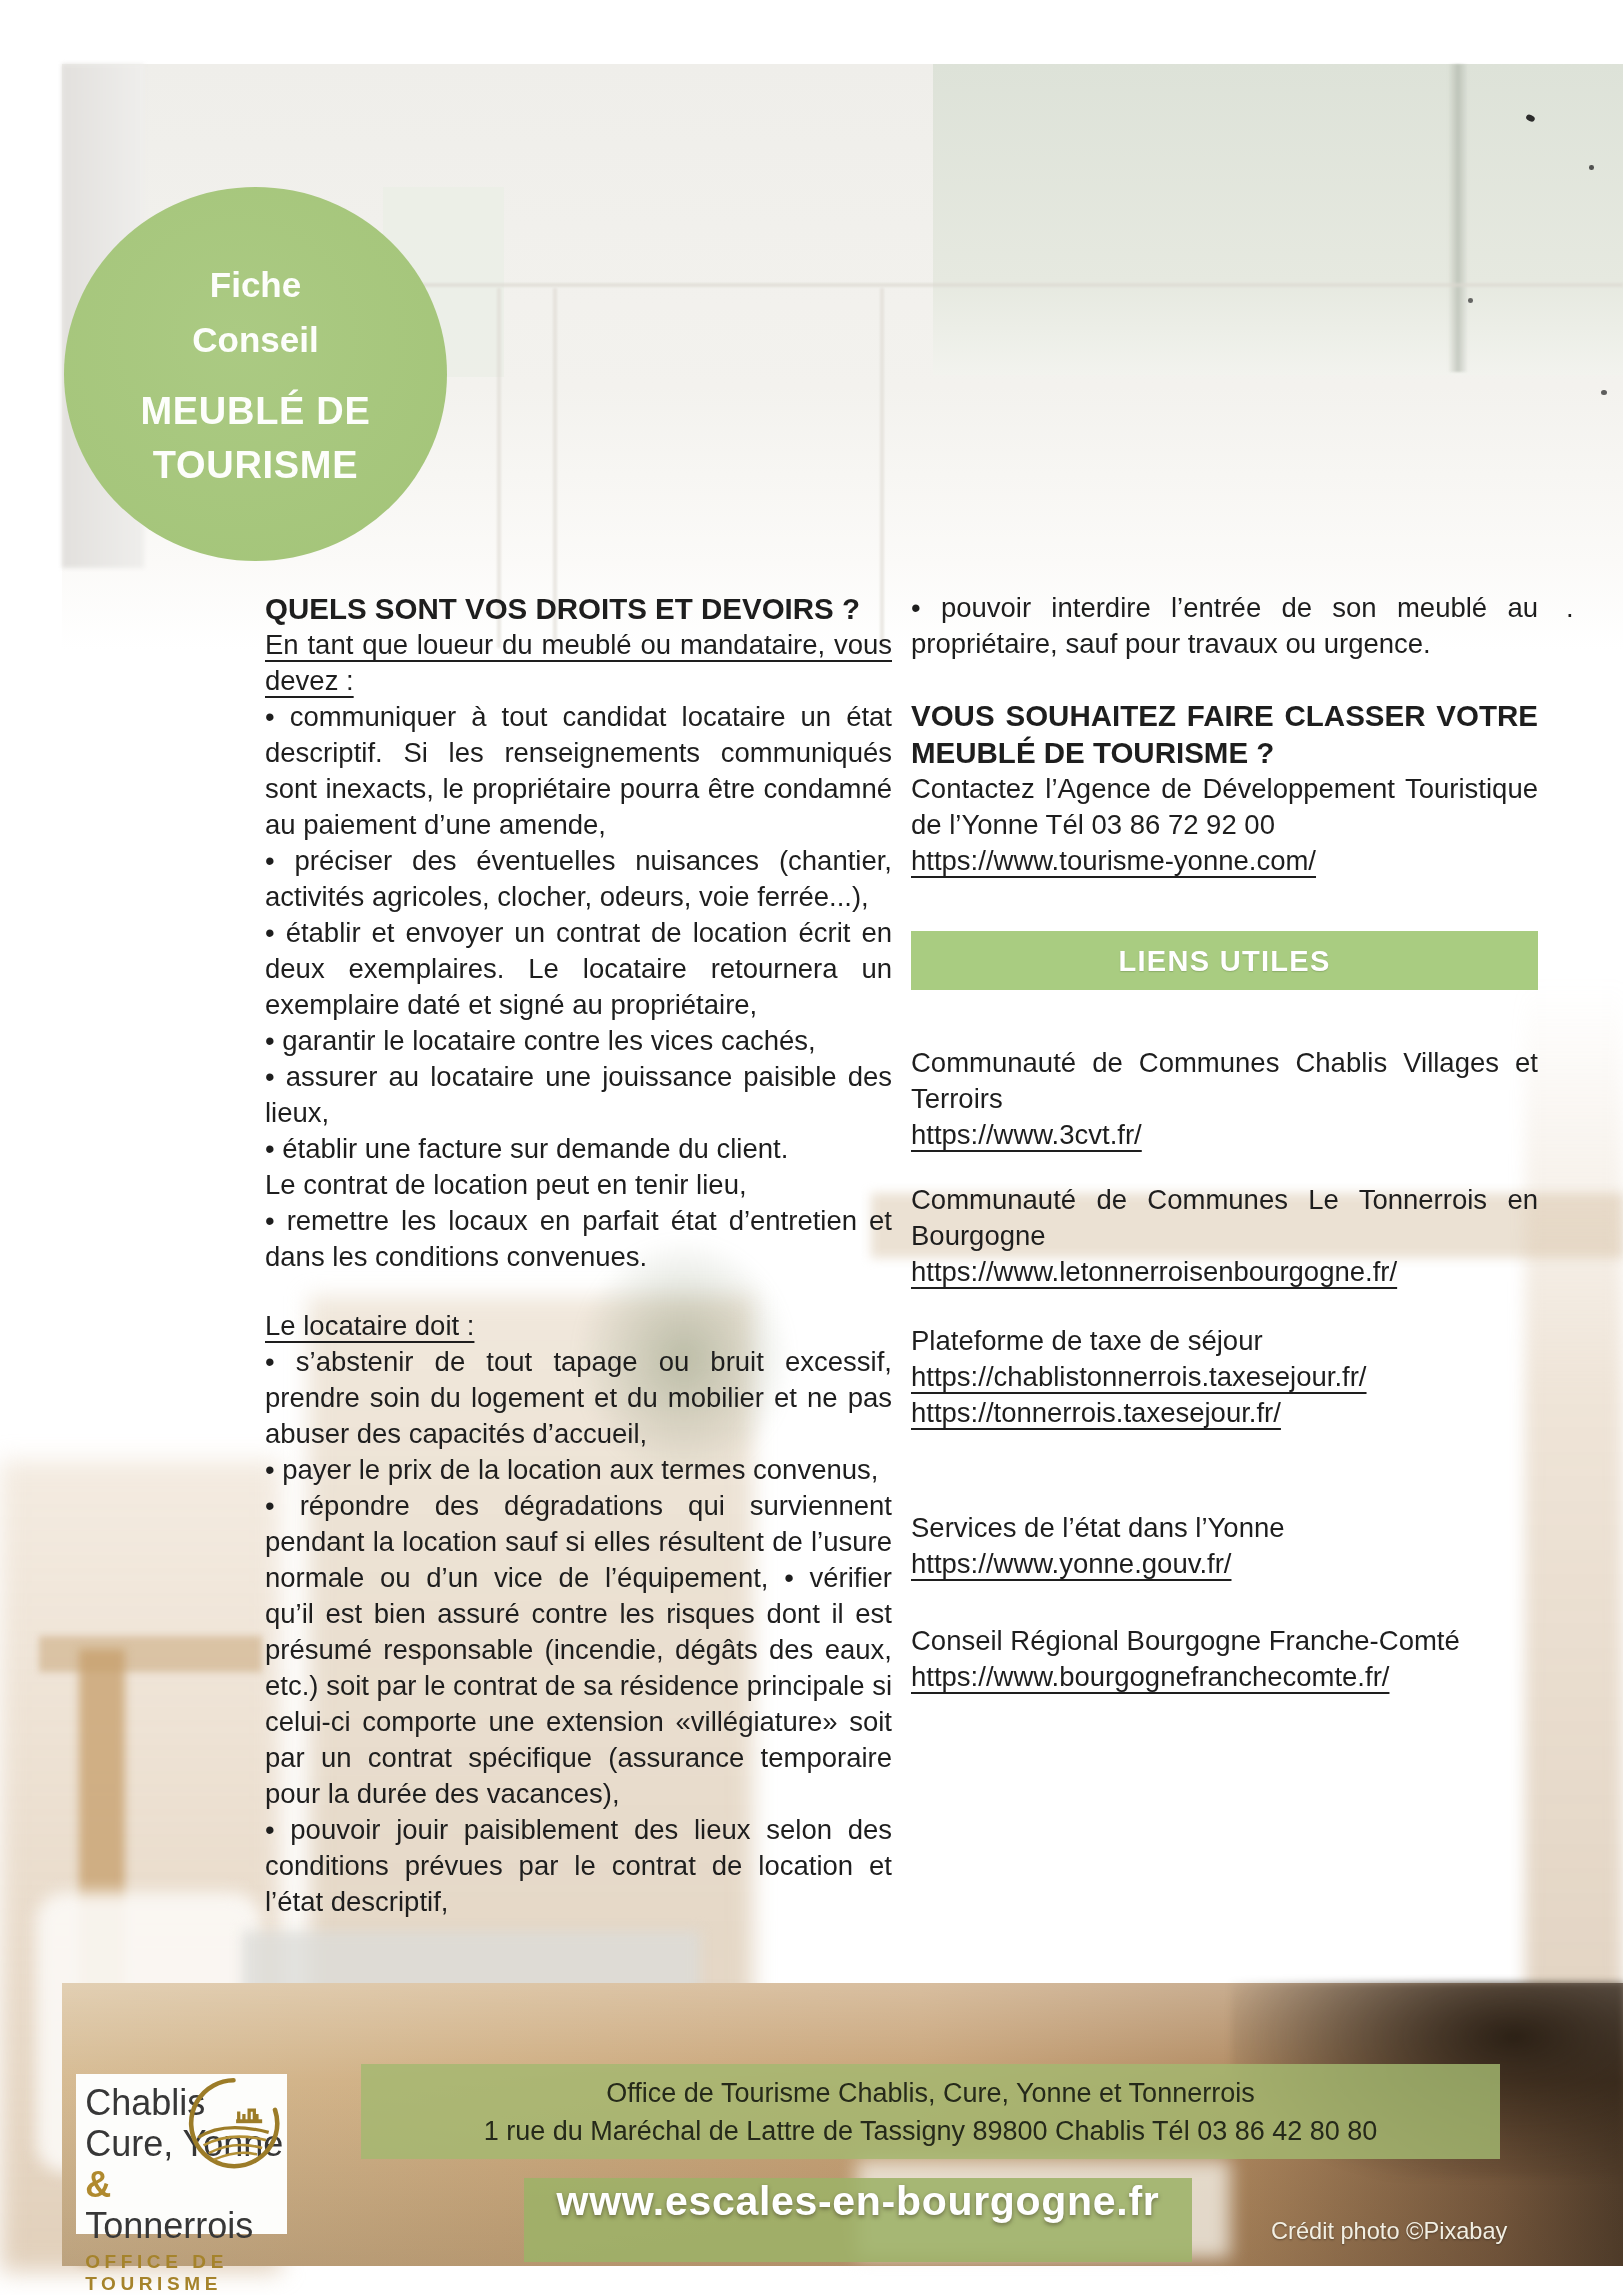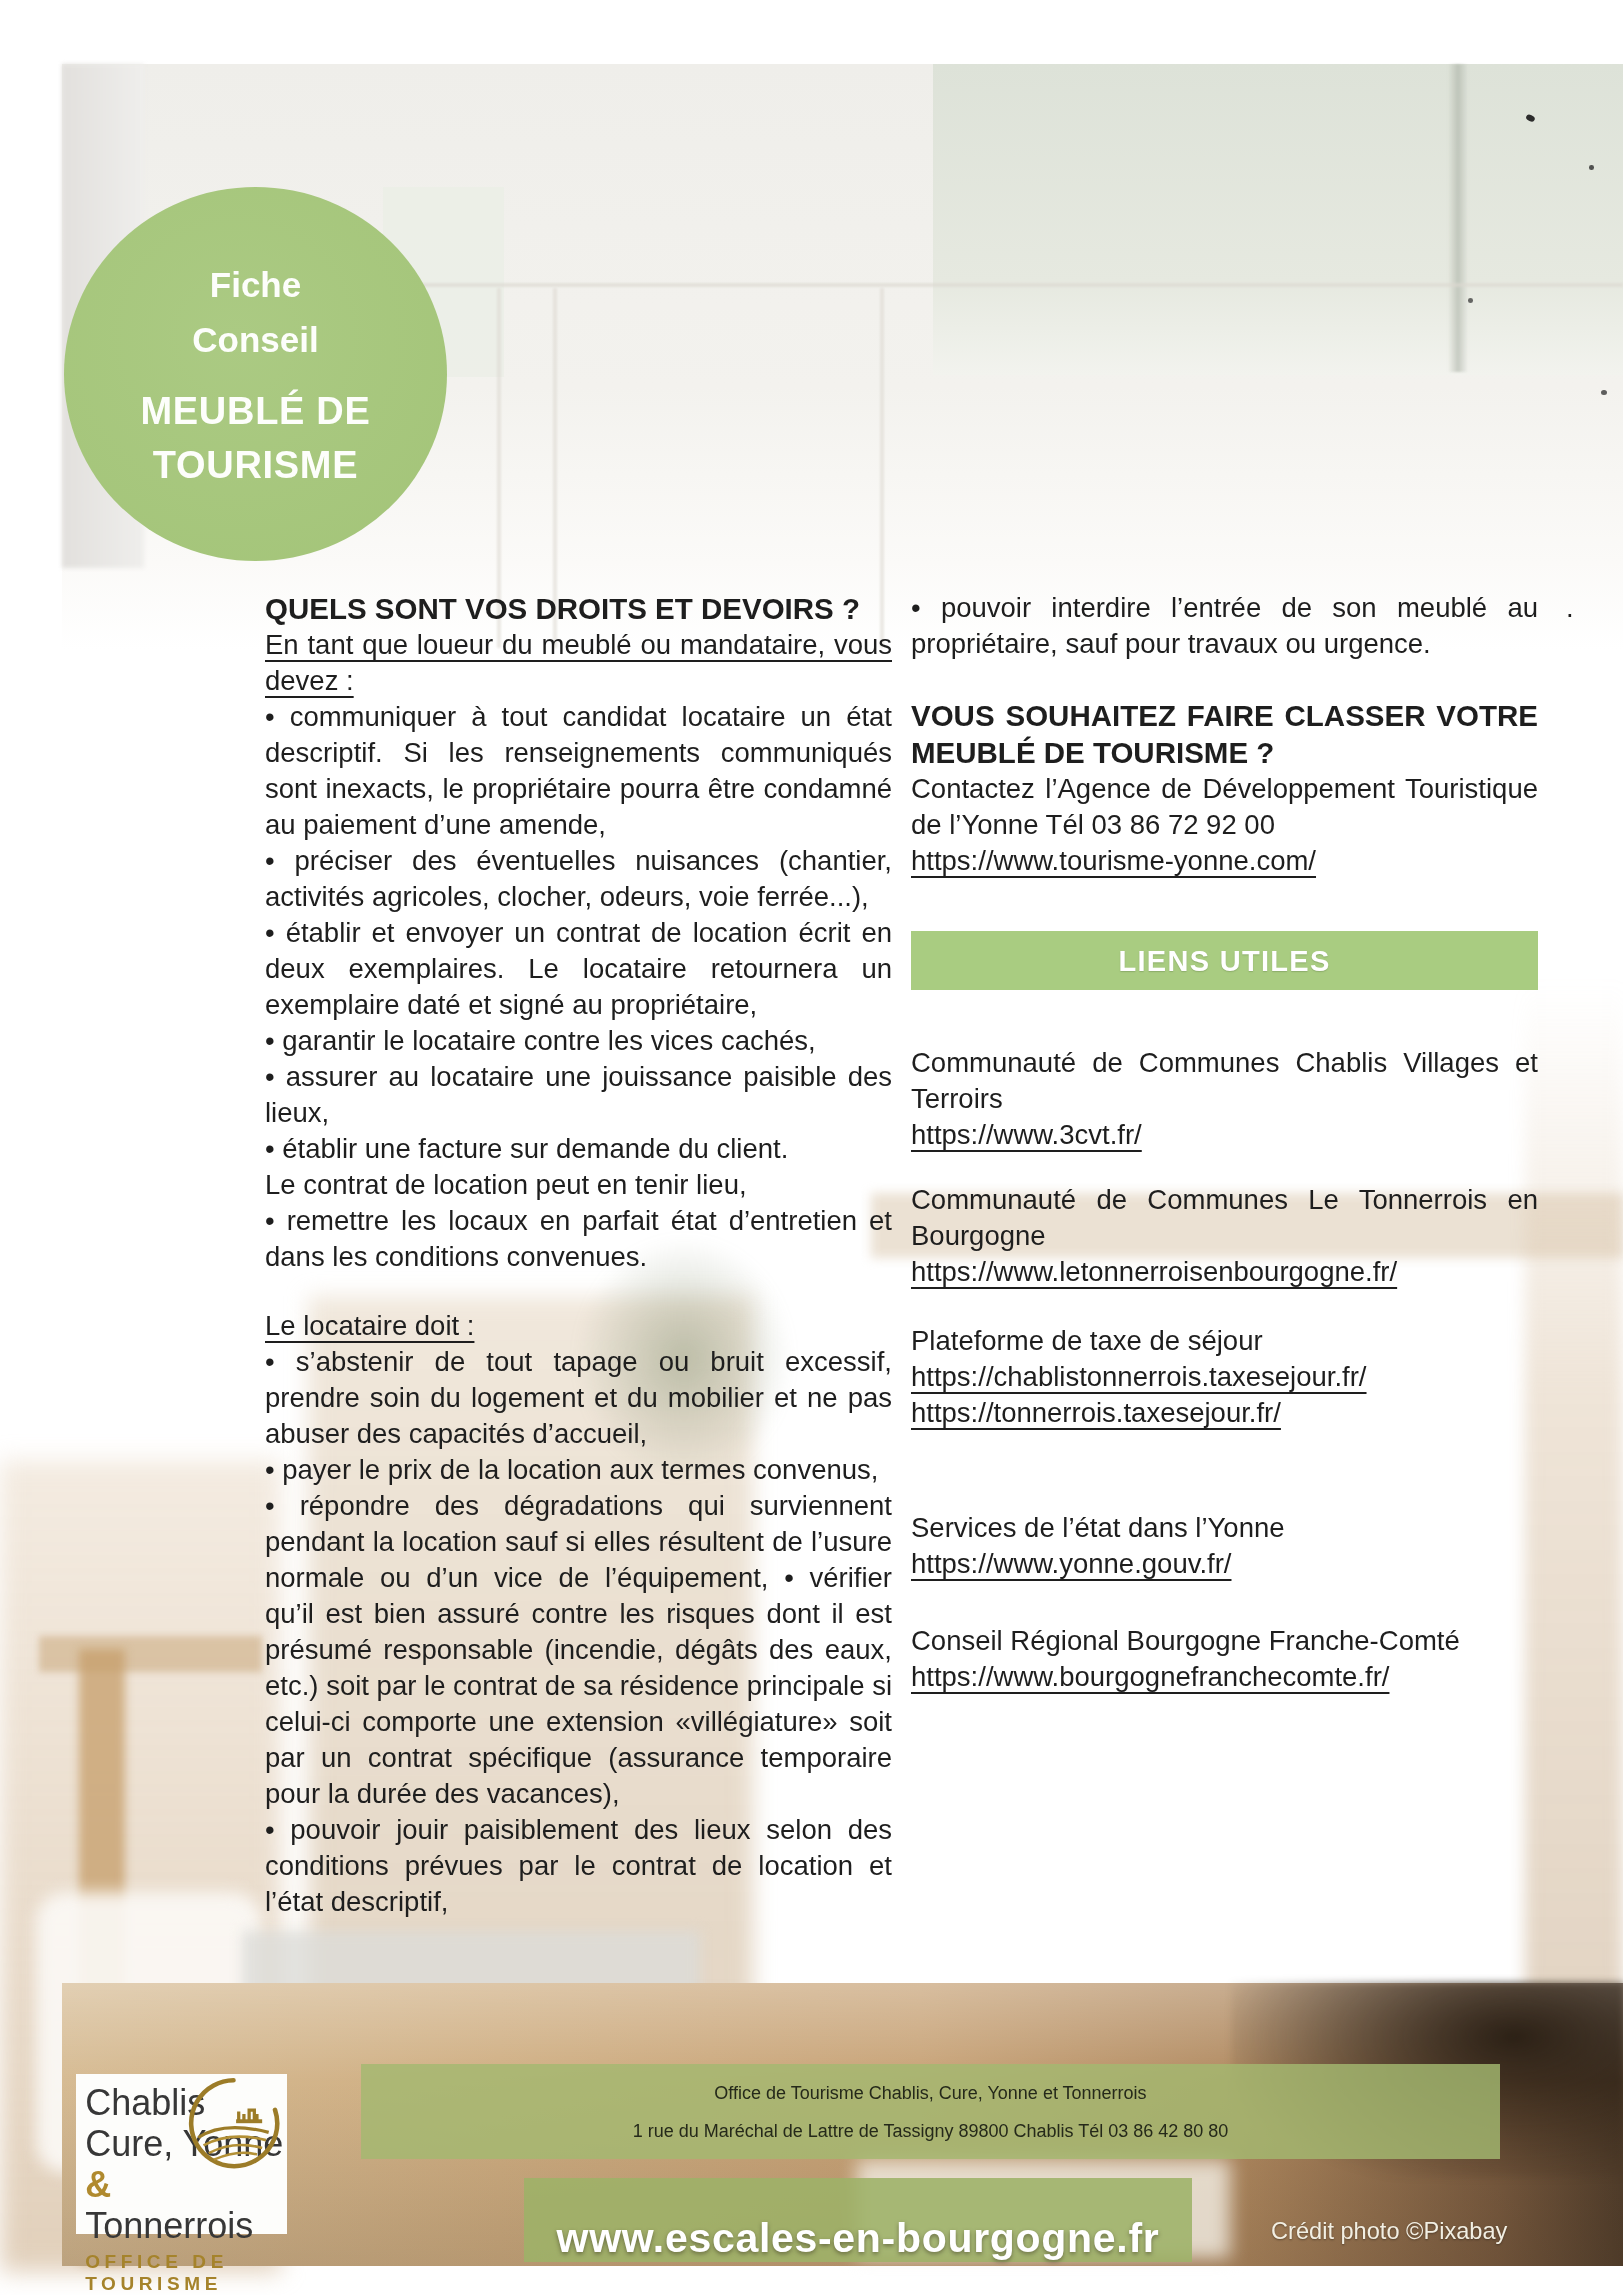--- a/index.html
+++ b/index.html
@@ -91,23 +91,23 @@
   
   .logo-box { position:absolute; z-index:6; left:76px; top:2074px; width:211px; height:160px;
     background:#fdfdfb; padding:7.9px 0 0 9.2px; box-sizing:border-box; }
   .logo-line { font-size:36px; line-height:41px; color:#373737; letter-spacing:0px; }
   .logo-amp { color:#b08a2e; font-weight:700; }
   .logo-sub { margin-top:5.2px; font-size:19px; font-weight:700; color:#a5832b; letter-spacing:4.6px; }
   .logo-emblem { position:absolute; right:3.9px; top:1.3px; width:99px; height:99px; }
   .addr-banner { position:absolute; z-index:5; left:361px; top:2064px; width:1139px; height:95px;
     background:rgba(163,184,112,.82); display:flex; flex-direction:column;
     align-items:center; justify-content:center; text-align:center;
-    color:#25291a; font-size:18px; line-height:38px; }
+    color:#25291a; font-size:27px; line-height:38px; }
   .www-banner { position:absolute; z-index:5; left:524px; top:2178px; width:668px; height:84px;
-    background:rgba(157,178,104,.88); display:flex; align-items:flex-end; justify-content:center; }
+    background:rgba(157,178,104,.88); display:flex; align-items:flex-start; justify-content:center; }
   .www-banner span { color:#ffffff; font-size:41px; font-weight:700; letter-spacing:0.7px;
     text-shadow:0 2px 4.6px rgba(60,55,35,.55); }
   .credit { position:absolute; z-index:6; left:1271px; top:2218px;
     color:#f2efe3; font-size:23.6px; text-shadow:0 0.7px 2px rgba(40,30,20,.5); }
 </style>
 </head>
 <body>
 
 <div class="page">
 

